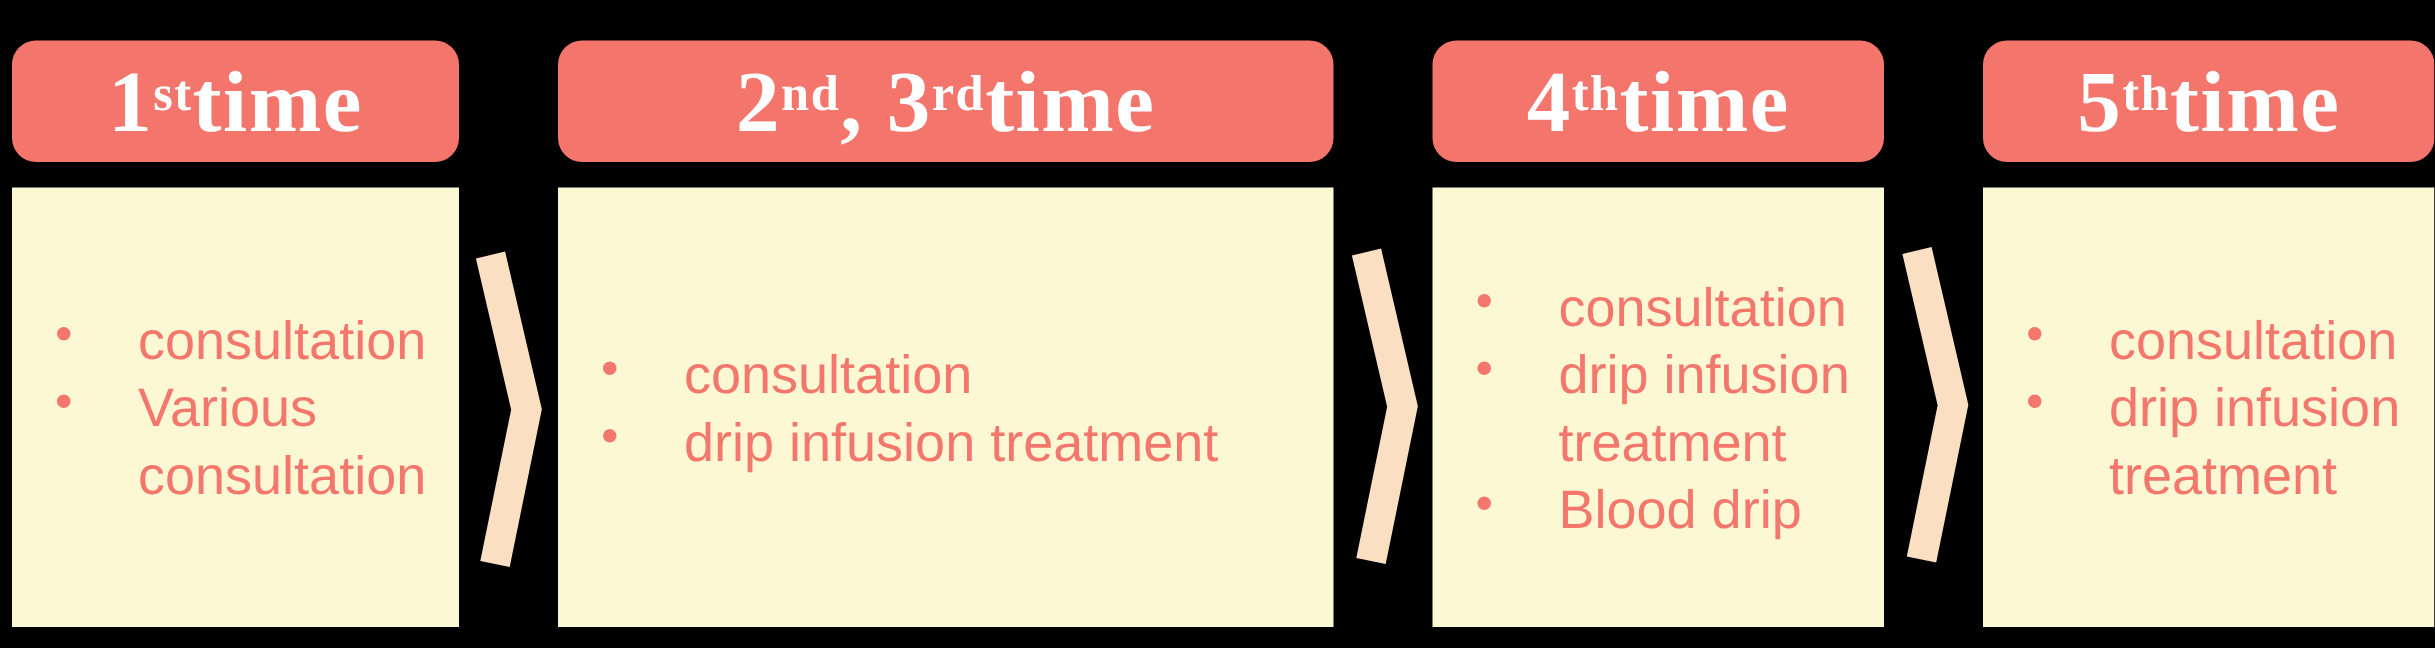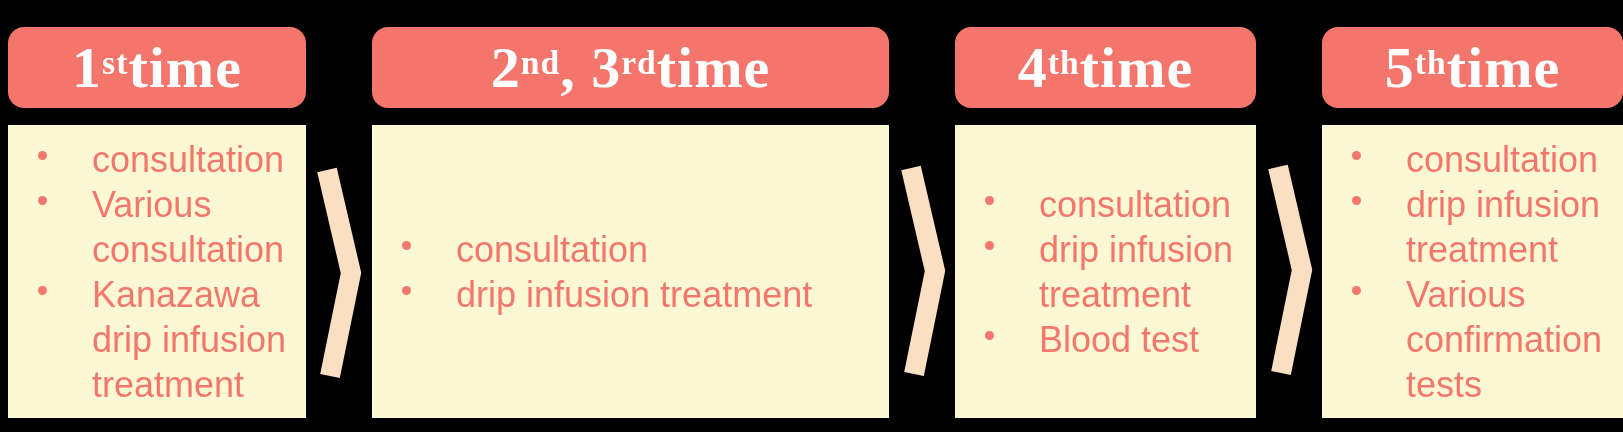--- a/index.html
+++ b/index.html
@@ -70,24 +70,20 @@
         </div>
         <div class="body">
           <div class="item">
             <span class="dot"></span>
             <span class="txt">consultation</span>
           </div>
           <div class="item">
             <span class="dot"></span>
             <span class="txt">Various consultation</span>
           </div>
-          <div class="item">
-            <span class="dot"></span>
-            <span class="txt">Kanazawa drip infusion treatment</span>
-          </div>
         </div>
       </div>
       <div class="stage s1">
         <div class="hdr">
           <span>2</span>
           <sup>nd</sup>
           <span>, 3</span>
           <sup>rd</sup>
           <span> time</span>
         </div>
@@ -112,43 +108,39 @@
           <div class="item">
             <span class="dot"></span>
             <span class="txt">consultation</span>
           </div>
           <div class="item">
             <span class="dot"></span>
             <span class="txt">drip infusion treatment</span>
           </div>
           <div class="item">
             <span class="dot"></span>
-            <span class="txt">Blood test</span>
+            <span class="txt">Blood drip</span>
           </div>
         </div>
       </div>
       <div class="stage s3">
         <div class="hdr">
           <span>5</span>
           <sup>th</sup>
           <span> time</span>
         </div>
         <div class="body">
           <div class="item">
             <span class="dot"></span>
             <span class="txt">consultation</span>
           </div>
           <div class="item">
             <span class="dot"></span>
             <span class="txt">drip infusion treatment</span>
           </div>
-          <div class="item">
-            <span class="dot"></span>
-            <span class="txt">Various confirmation tests</span>
-          </div>
         </div>
       </div>
     </div>
 
   <svg class="chev" style="left:305px;top:160px;" width="60" height="226">
     <polyline points="22,10 46,113 25,216" fill="none" stroke="#FBDFC2" stroke-width="20" stroke-linejoin="miter"></polyline>
   </svg>
   <svg class="chev" style="left:889px;top:158px;" width="60" height="226">
     <polyline points="22,10 46,113 25,216" fill="none" stroke="#FBDFC2" stroke-width="20" stroke-linejoin="miter"></polyline>
   </svg>

